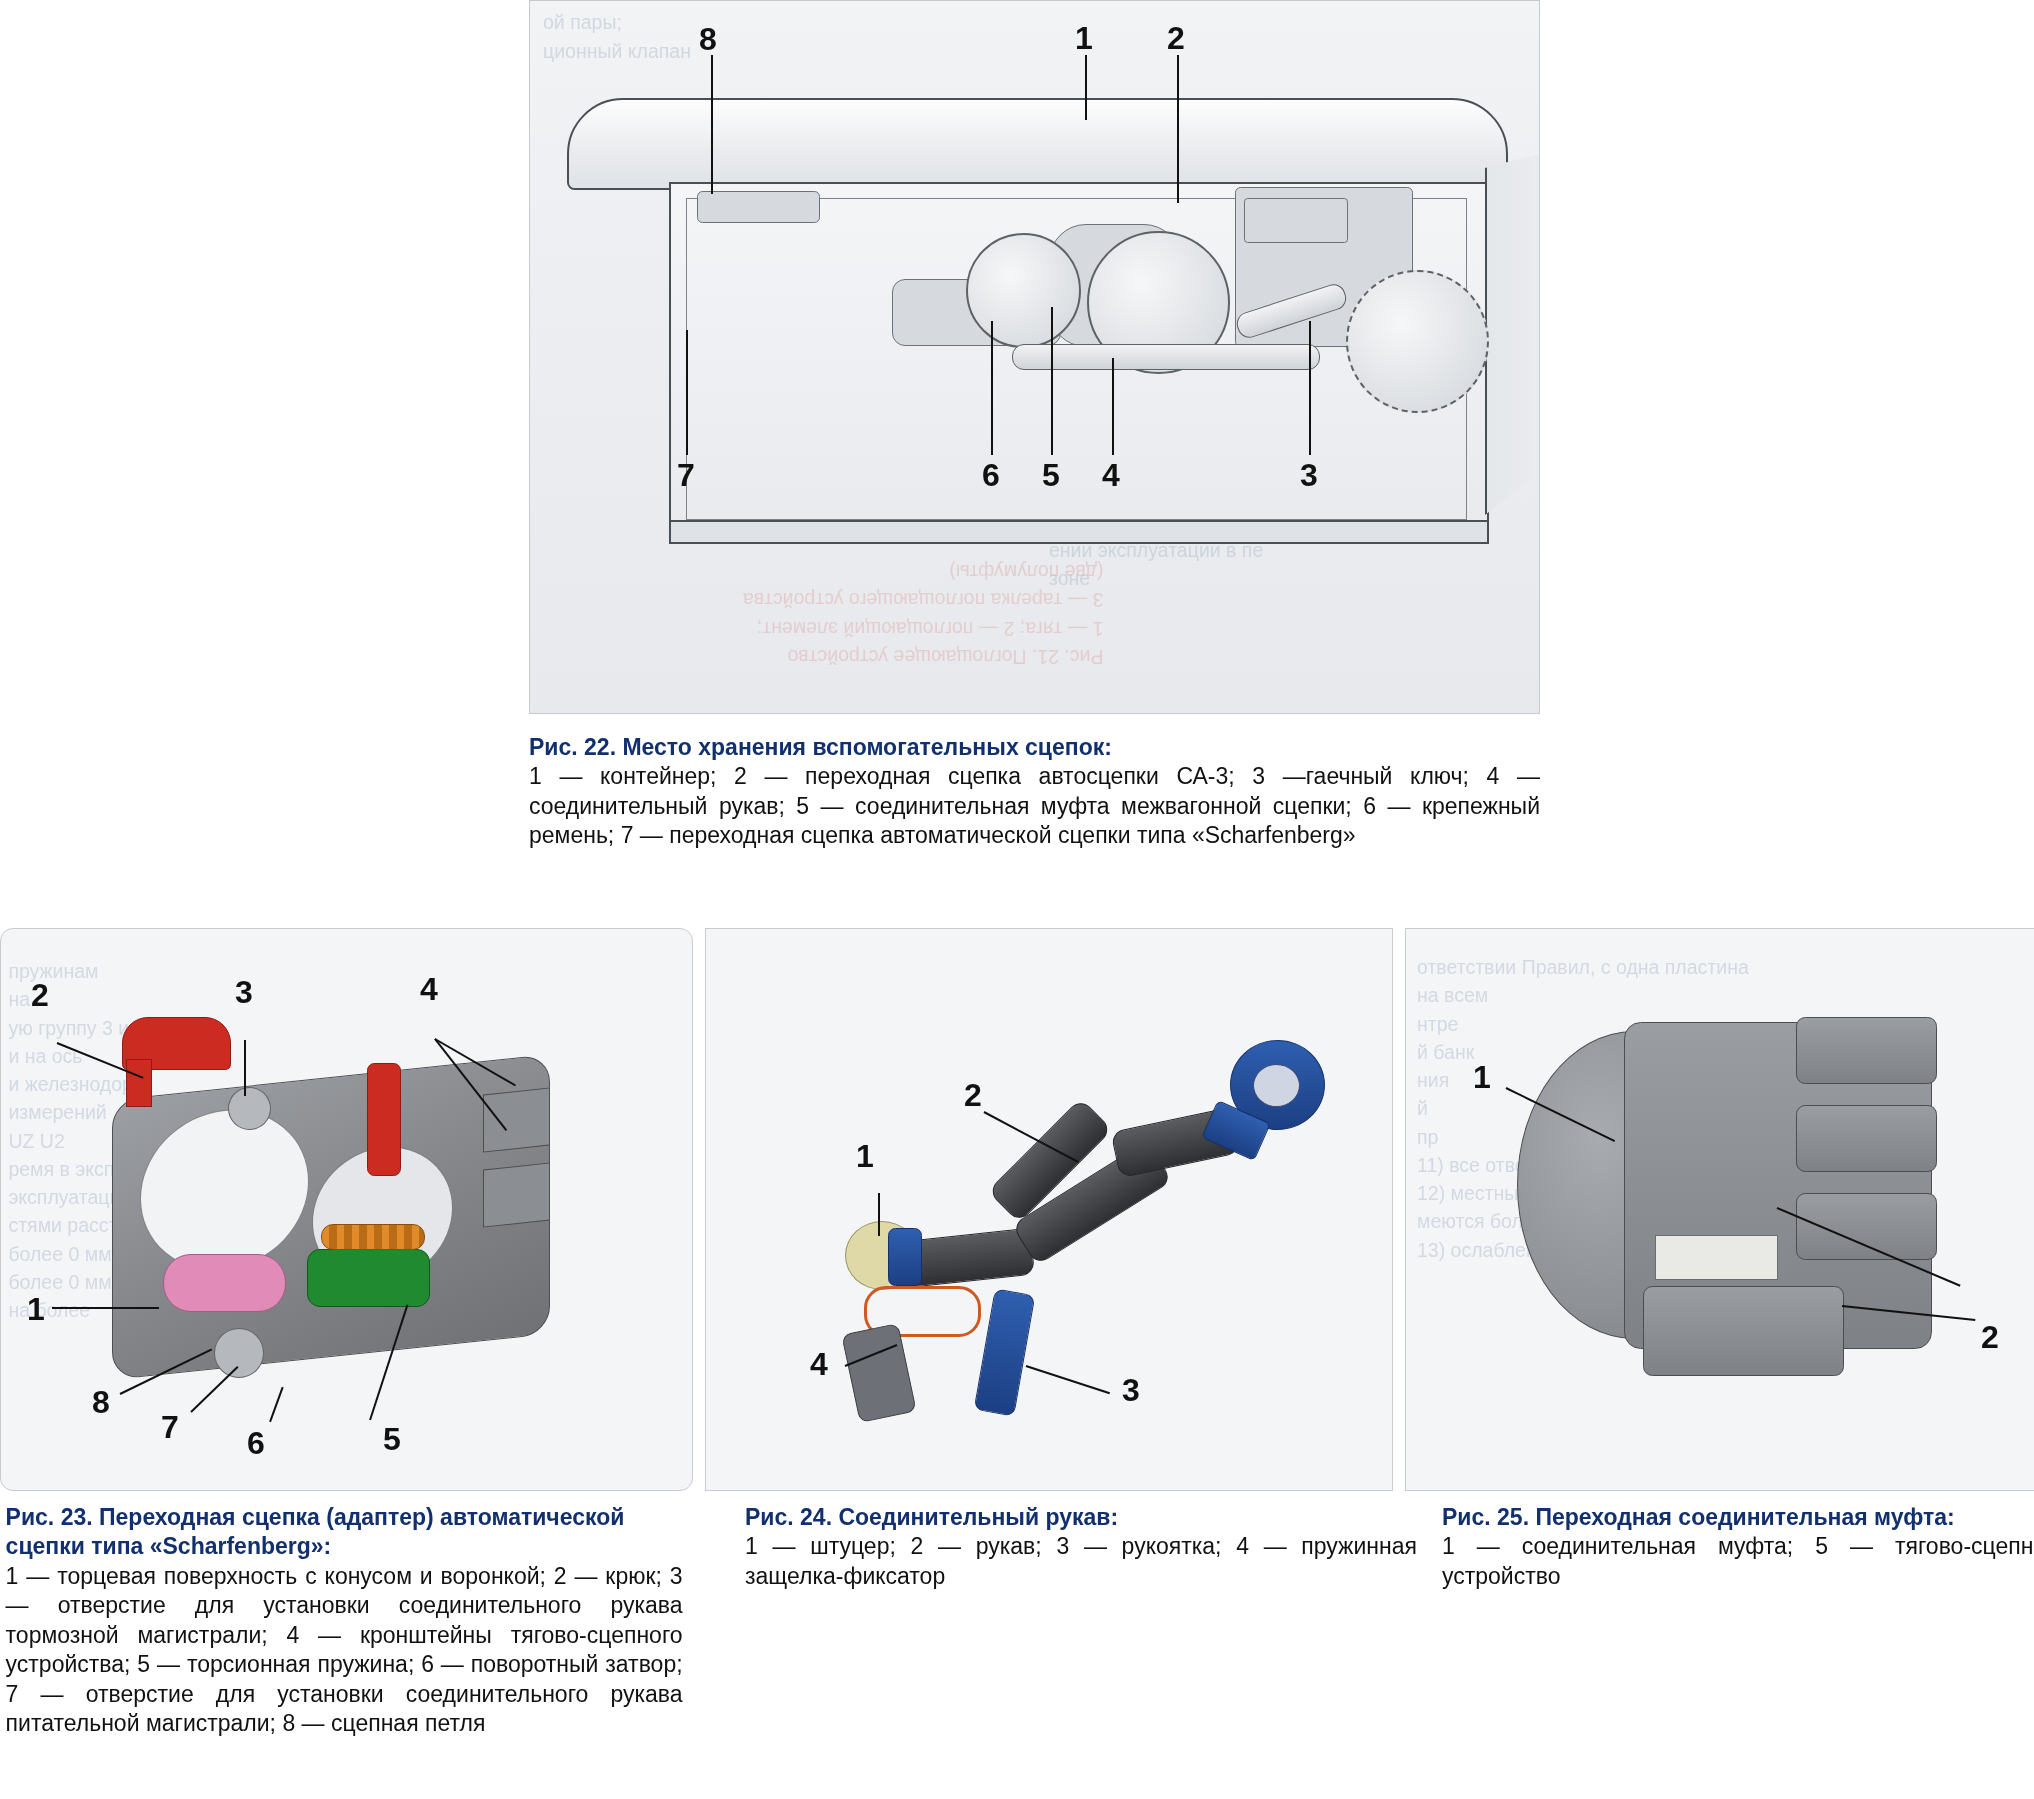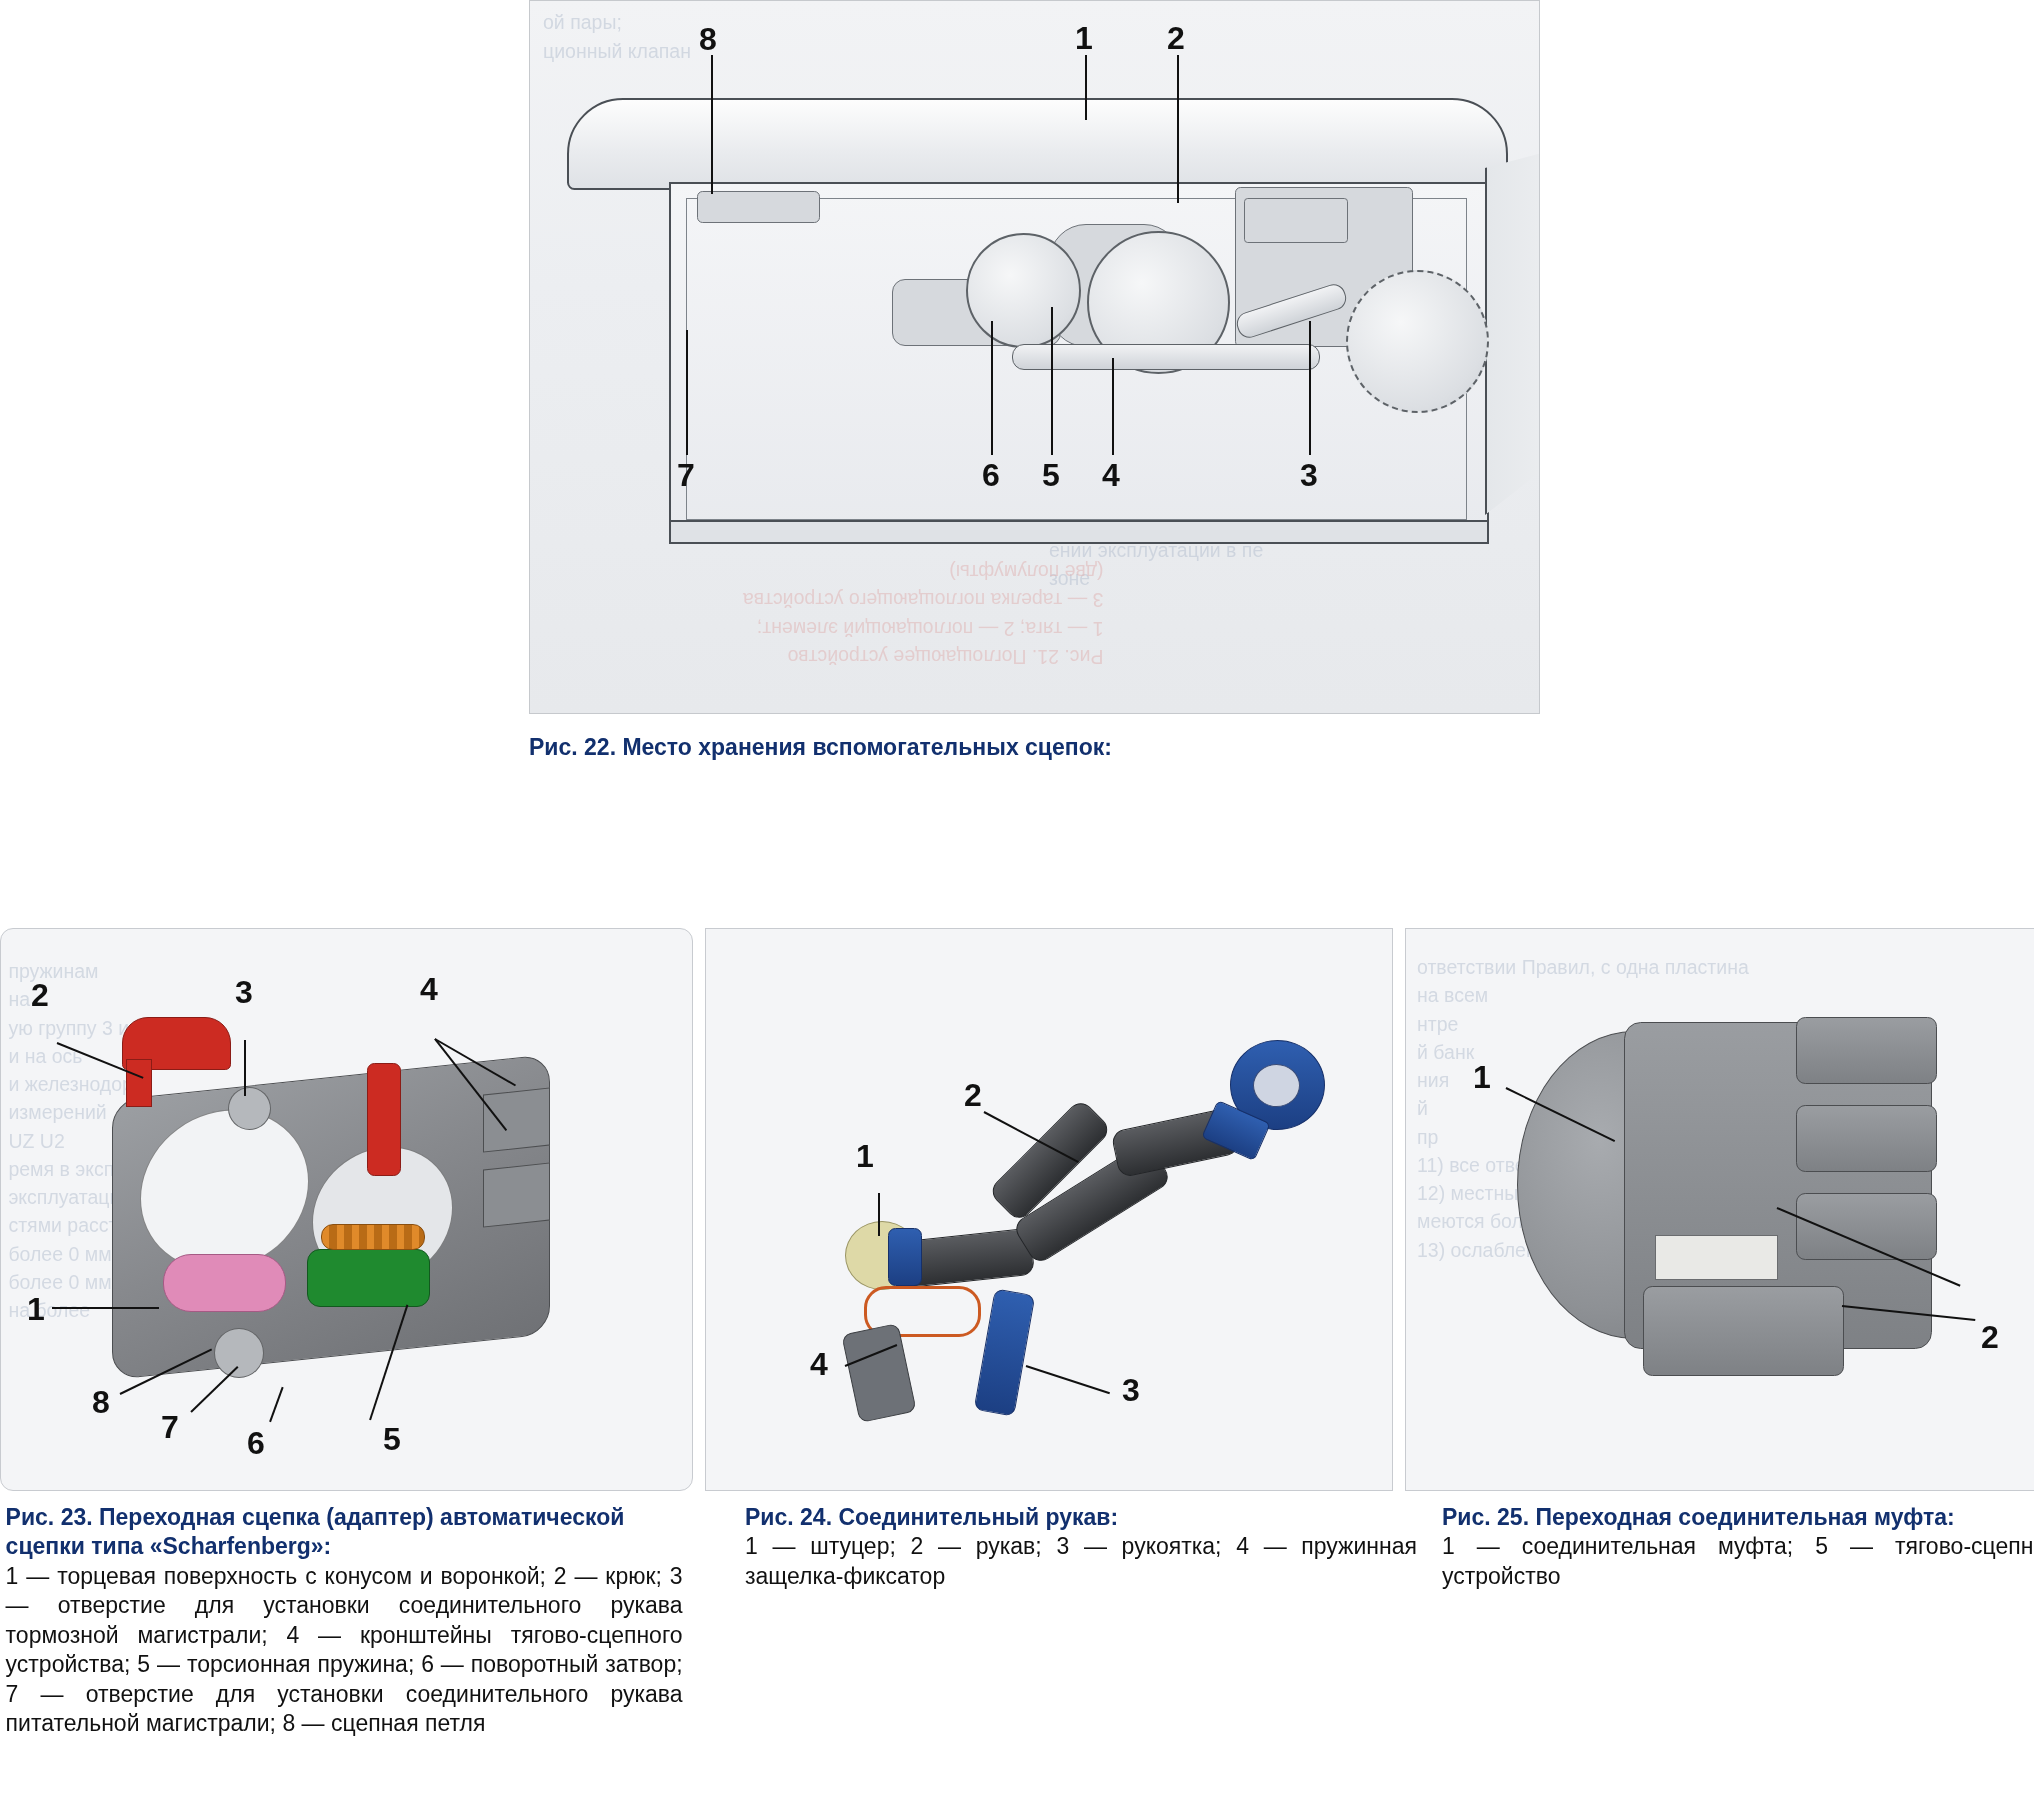--- a/index.html
+++ b/index.html
@@ -229,20 +229,21 @@
     <div class="num" style="left:147px; top:456px;">7</div>
     <div class="num" style="left:452px; top:456px;">6</div>
     <div class="num" style="left:512px; top:456px;">5</div>
     <div class="num" style="left:572px; top:456px;">4</div>
     <div class="num" style="left:770px; top:456px;">3</div>
   </div>
 </div>
 
 <div class="cap22 fig-caption">
   <div class="cap-title">Рис. 22. Место хранения вспомогательных сцепок:</div>
+  <div class="cap-body">1 — контейнер; 2 — переходная сцепка автосцепки СА-3; 3 —гаечный ключ; 4 — соединительный рукав; 5 — соединительная муфта межвагонной сцепки; 6 — крепежный ремень; 7 — переходная сцепка автоматической сцепки типа «Scharfenberg»</div>
 </div>
 
 <div class="panel" id="fig23-img">
   <div class="ghost" style="left:7.4px; top:28px;">пружинам
 на
 ую группу 3 и оси
 и на ось
 и железнодоро
 измерений
 UZ U2

